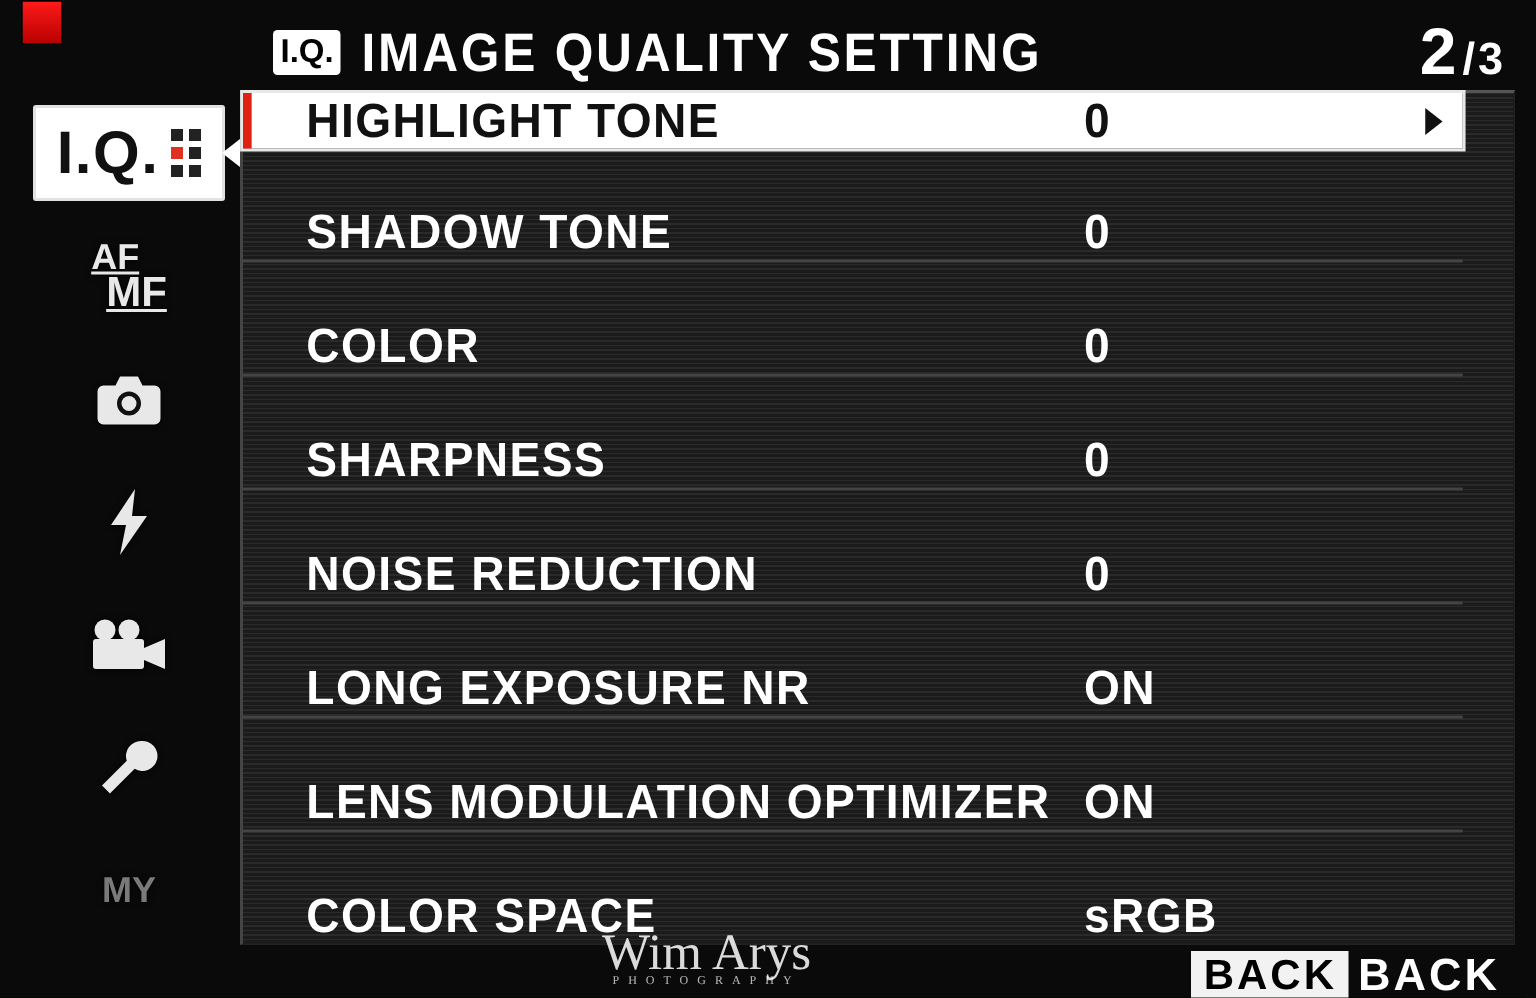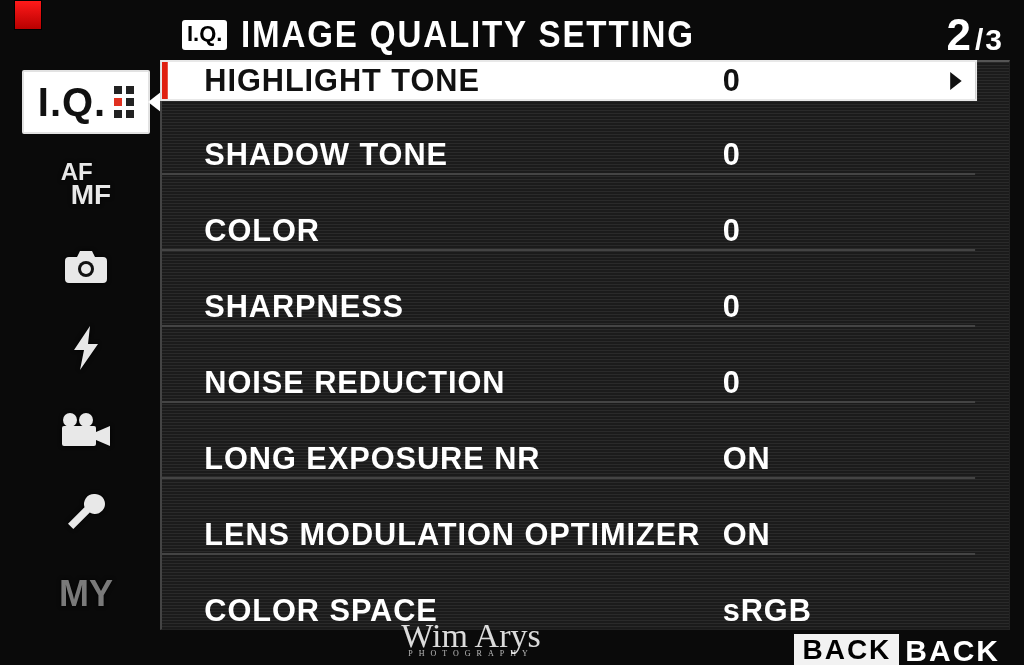--- a/index.html
+++ b/index.html
@@ -96,25 +96,26 @@
     border-bottom: 14px solid transparent;
     border-right: 18px solid #fff;
   }
   .afmf {
     font-family: "Arial Black", Arial, sans-serif;
     font-weight: 900;
     font-size: 24px;
     line-height: 0.9;
     text-align: left;
     color:#e8e8e8;
+    text-decoration:underline;
   }
   .afmf small { font-size: 28px; display:block; margin-left:10px; }
   .my-label {
     font-family: "Arial Black", Arial, sans-serif;
-    font-weight:900; font-size:36px; color:#7a7a7a;
+    font-weight:900; font-size:24px; color:#7a7a7a;
   }
 
   
   .main {
     flex: 1;
     display: flex;
     flex-direction: column;
   }
   .header {
     display: flex;

